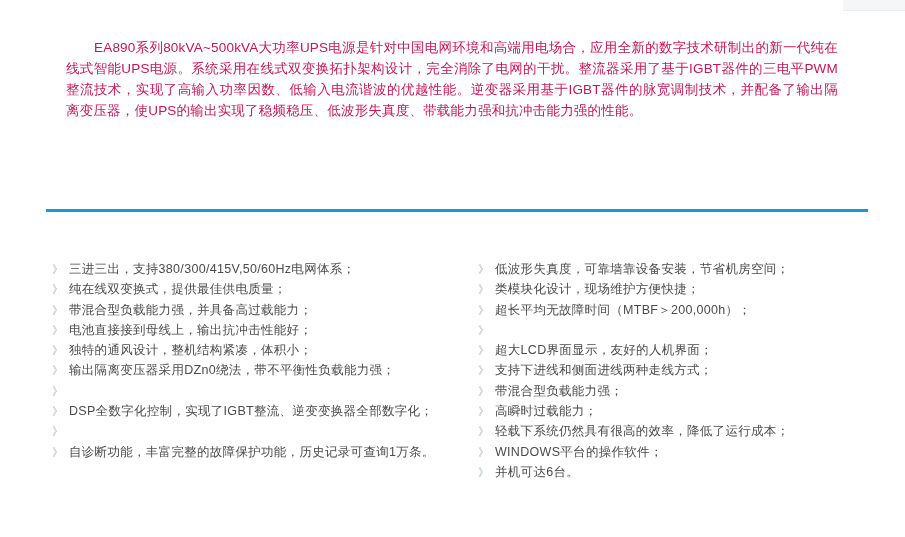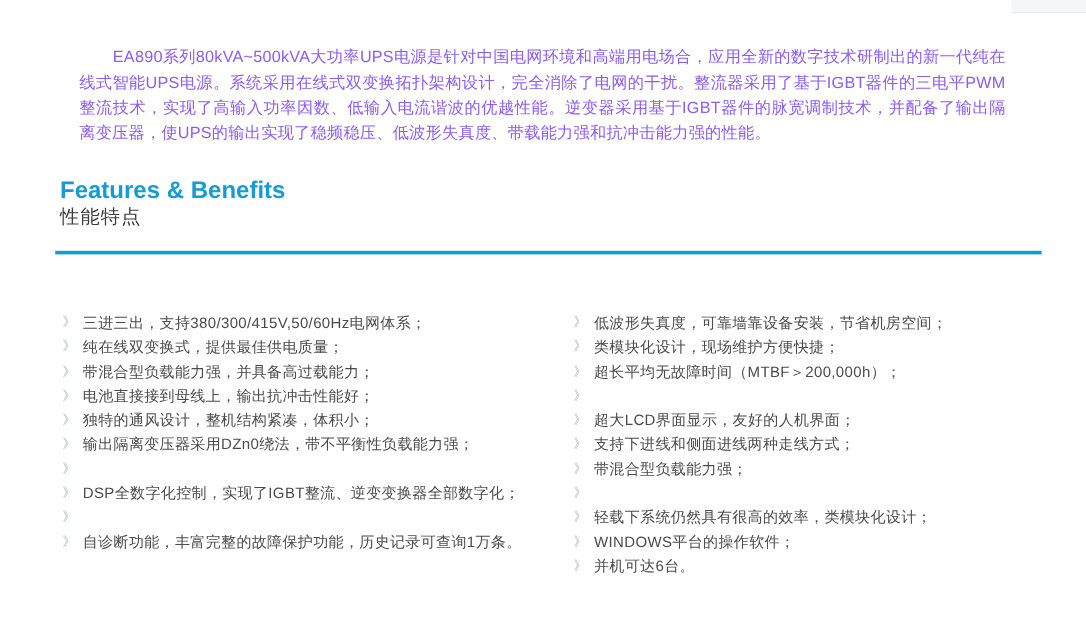--- a/index.html
+++ b/index.html
@@ -25,21 +25,21 @@
     border-bottom: 1px solid #ededee;
   }
   .intro {
     position: absolute;
     left: 66px;
     top: 37px;
     width: 772px;
     margin: 0;
     font-size: 13.5px;
     line-height: 21px;
-    color: #8b5cf6;
+    color: #be185d;
     text-align: justify;
     text-indent: 28px;
     letter-spacing: 0.2px;
   }
   .section-head {
     position: absolute;
     left: 50px;
     top: 148px;
   }
   .title-en {
@@ -100,24 +100,20 @@
 </style>
 </head>
 <body>
 
 <div class="page">
 
   <div class="top-remnant"></div>
 
   <p class="intro">EA890系列80kVA~500kVA大功率UPS电源是针对中国电网环境和高端用电场合，应用全新的数字技术研制出的新一代纯在线式智能UPS电源。系统采用在线式双变换拓扑架构设计，完全消除了电网的干扰。整流器采用了基于IGBT器件的三电平PWM整流技术，实现了高输入功率因数、低输入电流谐波的优越性能。逆变器采用基于IGBT器件的脉宽调制技术，并配备了输出隔离变压器，使UPS的输出实现了稳频稳压、低波形失真度、带载能力强和抗冲击能力强的性能。</p>
 
-  <div class="section-head">
-    <h1 class="title-en">Features &amp; Benefits</h1>
-    <h2 class="title-zh">性能特点</h2>
-  </div>
 
   <div class="rule"></div>
 
   <div class="features">
 
     <ul class="col col-left">
         <li>
         <span class="bullet">》</span>
         <span class="item-text">三进三出，支持380/300/415V,50/60Hz电网体系；</span>
       </li>
@@ -180,24 +176,25 @@
         <li>
         <span class="bullet">》</span>
         <span class="item-text">支持下进线和侧面进线两种走线方式；</span>
       </li>
         <li>
         <span class="bullet">》</span>
         <span class="item-text">带混合型负载能力强；</span>
       </li>
         <li>
         <span class="bullet">》</span>
-      </li>
-        <li>
-        <span class="bullet">》</span>
-        <span class="item-text">轻载下系统仍然具有很高的效率，类模块化设计；</span>
+        <span class="item-text">高瞬时过载能力；</span>
+      </li>
+        <li>
+        <span class="bullet">》</span>
+        <span class="item-text">轻载下系统仍然具有很高的效率，降低了运行成本；</span>
       </li>
         <li>
         <span class="bullet">》</span>
         <span class="item-text">WINDOWS平台的操作软件；</span>
       </li>
         <li>
         <span class="bullet">》</span>
         <span class="item-text">并机可达6台。</span>
       </li>
       </ul>

